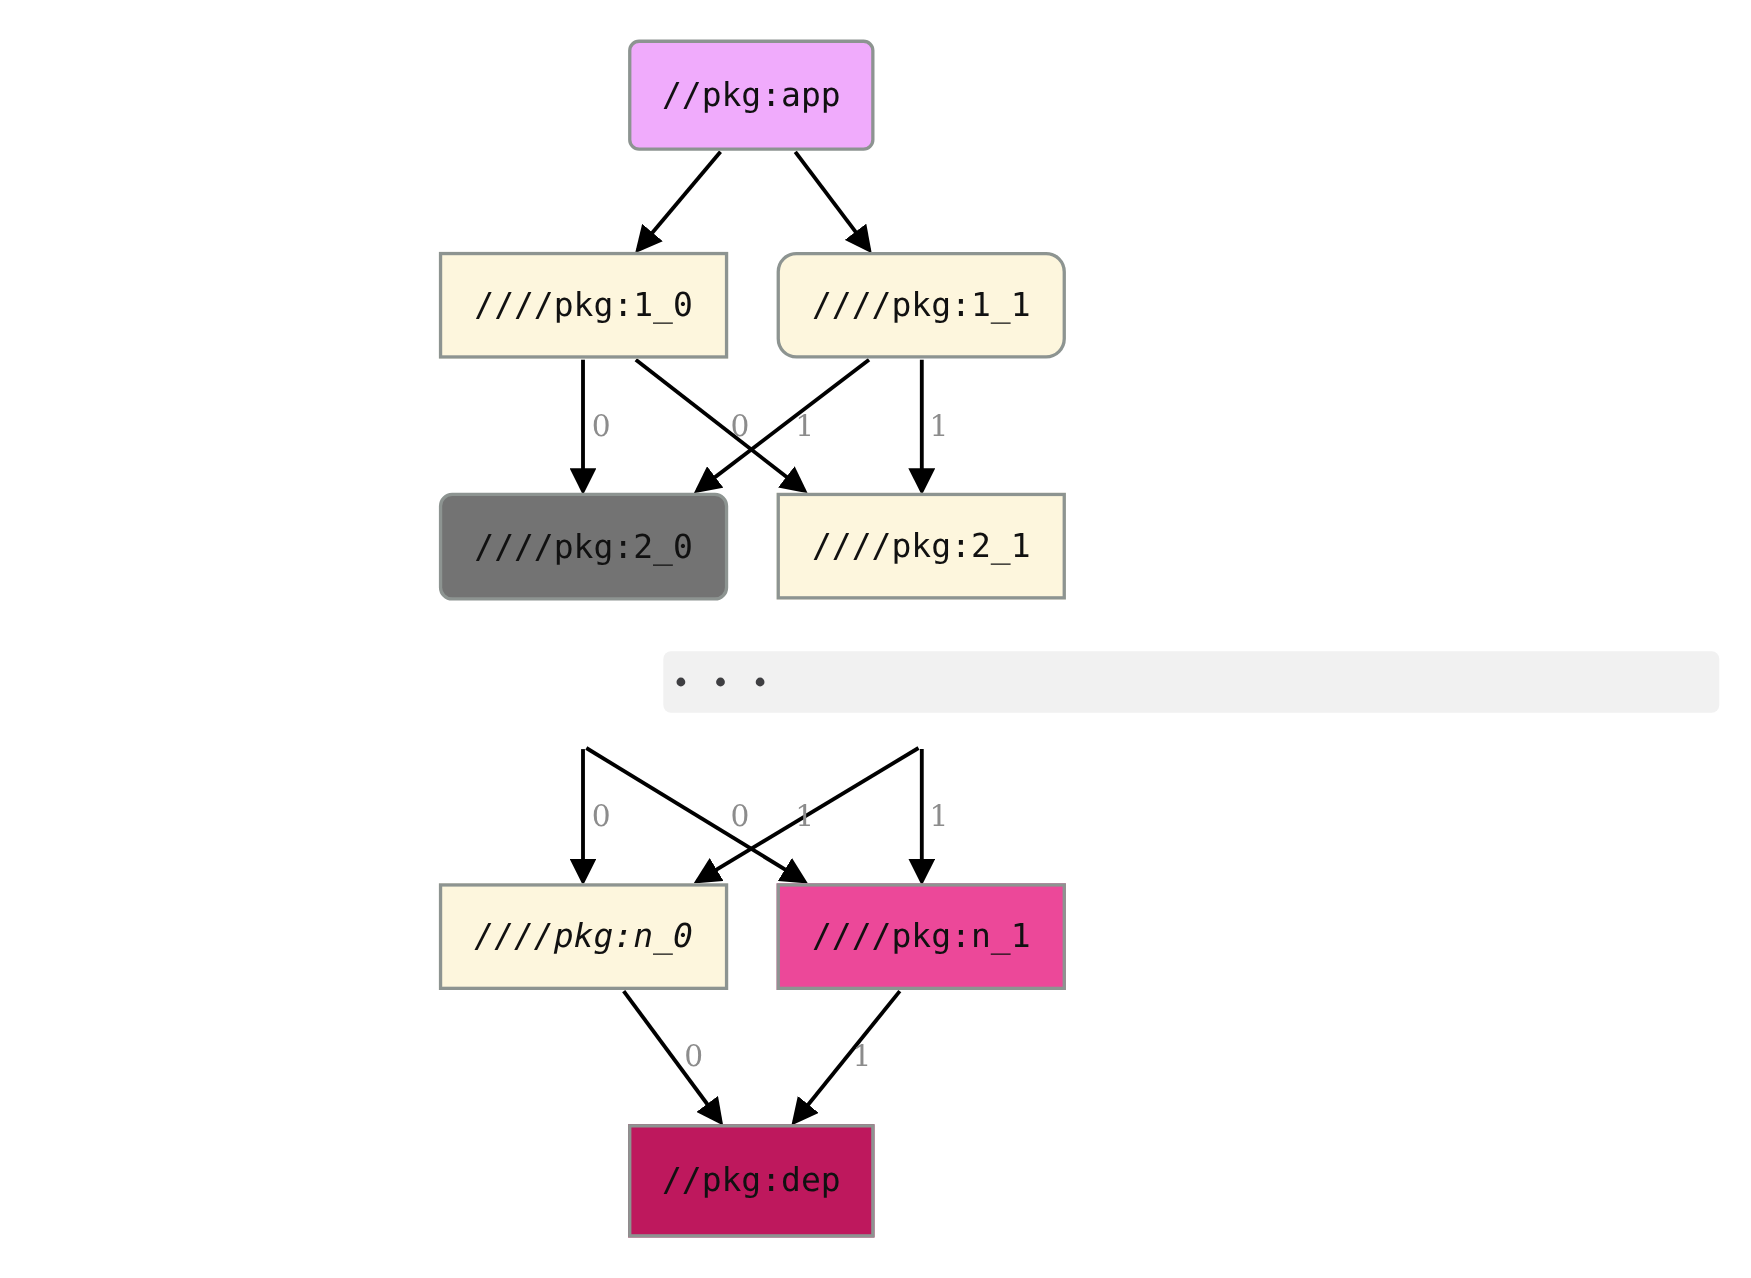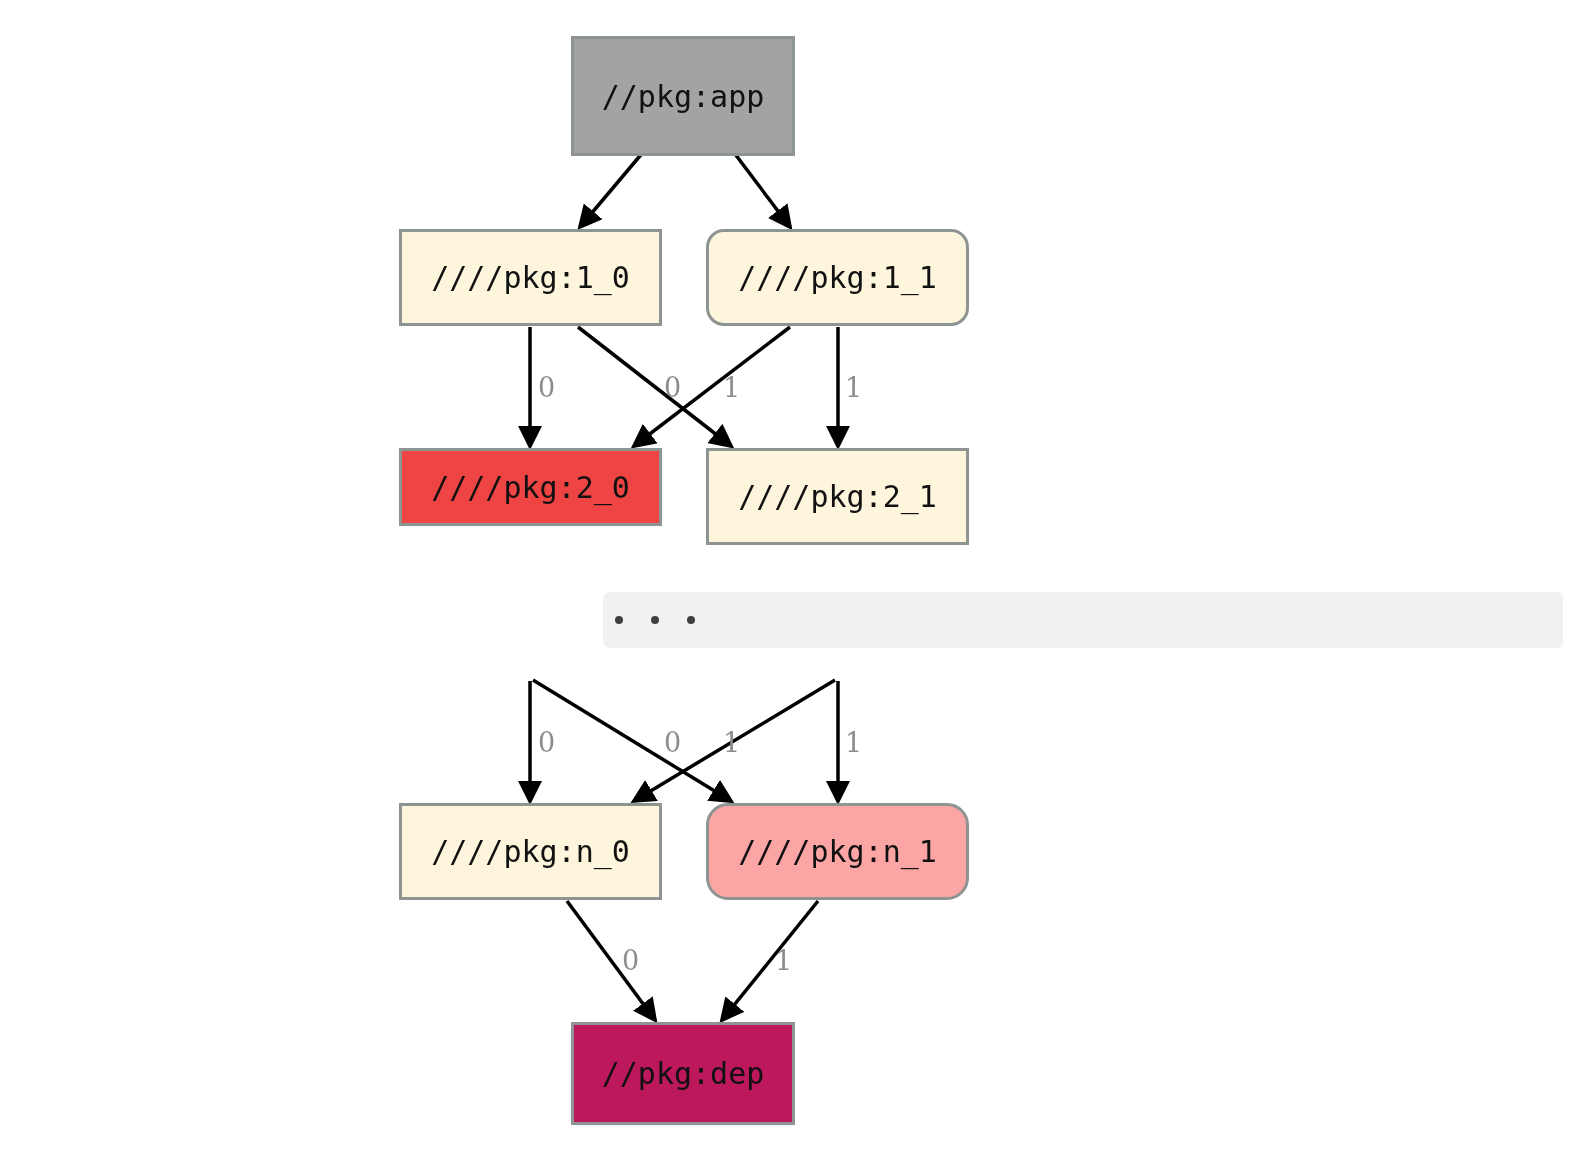--- a/index.html
+++ b/index.html
@@ -90,39 +90,39 @@
         <line x1="530" y1="681" x2="530" y2="801" stroke="#000000" stroke-width="3.5" marker-end="url(#arrow)"></line>
         <line x1="533" y1="680" x2="731" y2="801" stroke="#000000" stroke-width="3.5" marker-end="url(#arrow)"></line>
         <line x1="835" y1="680" x2="634" y2="801" stroke="#000000" stroke-width="3.5" marker-end="url(#arrow)"></line>
         <line x1="838" y1="681" x2="838" y2="801" stroke="#000000" stroke-width="3.5" marker-end="url(#arrow)"></line>
         <line x1="567" y1="901" x2="655" y2="1020" stroke="#000000" stroke-width="3.5" marker-end="url(#arrow)"></line>
         <line x1="818" y1="901" x2="722" y2="1020" stroke="#000000" stroke-width="3.5" marker-end="url(#arrow)"></line>
       </g>
   </svg>
 
   <div id="nodes-layer">
-      <div class="node-box" style="left: 571px; top: 36px; width: 224px; height: 120px; background: #a3a3a3; border-color: rgb(141, 148, 145);">
+      <div class="node-box" style="left: 571px; top: 36px; width: 224px; height: 101px; background: #f0abfc; border-color: rgb(141, 148, 145); border-radius: 10px;">
         <span class="node-label">//pkg:app</span>
       </div>
       <div class="node-box" style="left: 399px; top: 229px; width: 263px; height: 97px; background: rgb(253, 246, 221); border-color: rgb(141, 148, 145); justify-content: center;">
         <span class="node-label">////pkg:1_0</span>
       </div>
       <div class="node-box" style="left: 706px; top: 229px; width: 263px; height: 97px; background: rgb(253, 246, 221); border-color: rgb(141, 148, 145); border-radius: 18px;">
         <span class="node-label">////pkg:1_1</span>
       </div>
-      <div class="node-box" style="left: 399px; top: 448px; width: 263px; height: 78px; background: #ef4444; border-color: rgb(141, 148, 145);">
+      <div class="node-box" style="left: 399px; top: 448px; width: 263px; height: 98px; background: #737373; border-color: rgb(141, 148, 145); border-radius: 12px;">
         <span class="node-label">////pkg:2_0</span>
       </div>
       <div class="node-box" style="left: 706px; top: 448px; width: 263px; height: 97px; background: rgb(253, 246, 221); border-color: rgb(141, 148, 145); justify-content: center;">
         <span class="node-label">////pkg:2_1</span>
       </div>
-      <div class="node-box" style="left: 399px; top: 803px; width: 263px; height: 97px; background: rgb(253, 246, 221); border-color: rgb(141, 148, 145);">
+      <div class="node-box" style="left: 399px; top: 803px; width: 263px; height: 97px; background: rgb(253, 246, 221); border-color: rgb(141, 148, 145); font-style: italic;">
         <span class="node-label">////pkg:n_0</span>
       </div>
-      <div class="node-box" style="left: 706px; top: 803px; width: 263px; height: 97px; background: #fca5a5; border-color: rgb(141, 148, 145); border-radius: 22px;">
+      <div class="node-box" style="left: 706px; top: 803px; width: 263px; height: 97px; background: #ec4899; border-color: rgb(141, 148, 145);">
         <span class="node-label">////pkg:n_1</span>
       </div>
       <div class="node-box" style="left: 571px; top: 1022px; width: 224px; height: 103px; background: #be185d; border-color: rgb(141, 148, 145);">
         <span class="node-label">//pkg:dep</span>
       </div>
     </div>
 
   <div id="labels-layer">
       <div class="edge-label" style="left: 538px; top: 372px; color: rgb(140, 140, 140);">0</div>
       <div class="edge-label" style="left: 664px; top: 372px; color: rgb(140, 140, 140);">0</div>

